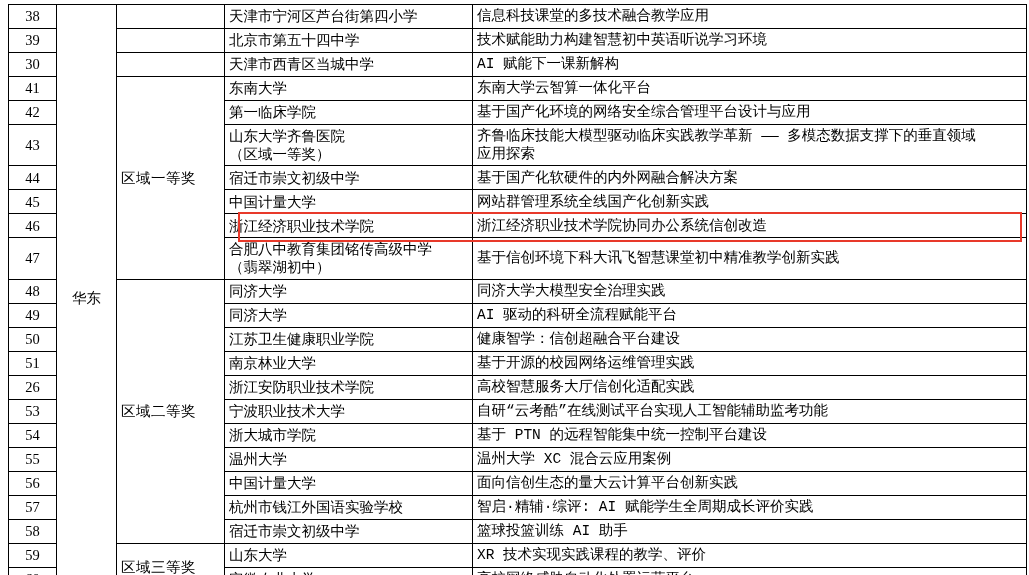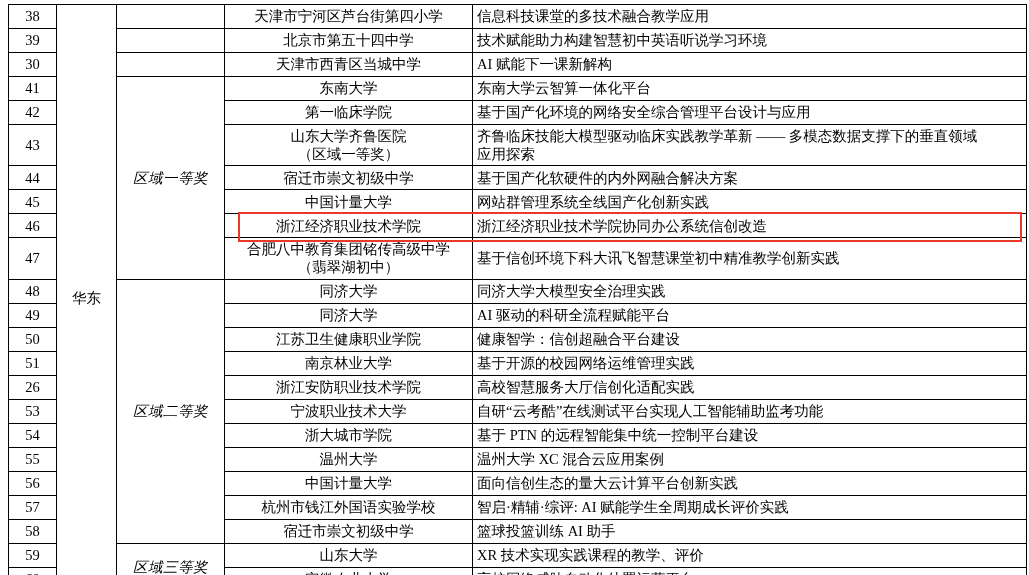--- a/index.html
+++ b/index.html
@@ -40,32 +40,30 @@
     width: 48px;
     text-align: center;
     font-family: Liberation Serif, serif;
   }
   td.c-region {
     width: 60px;
     text-align: center;
   }
   td.c-prize {
     width: 108px;
-    text-align: center;
     letter-spacing: 0.5px;
-    font-style: italic;
   }
   td.c-unit {
     width: 248px;
-    text-align: center;
   }
   td.c-title {
     width: 554px;
     text-align: left;
     padding-left: 8px;
+    font-family: Liberation Mono, monospace;
   }
   .two-line {
     line-height: 1.28;
     margin-left: 48px;
   }
   .sub {
     display: block;
   }
   .highlight-box {
     position: absolute;

